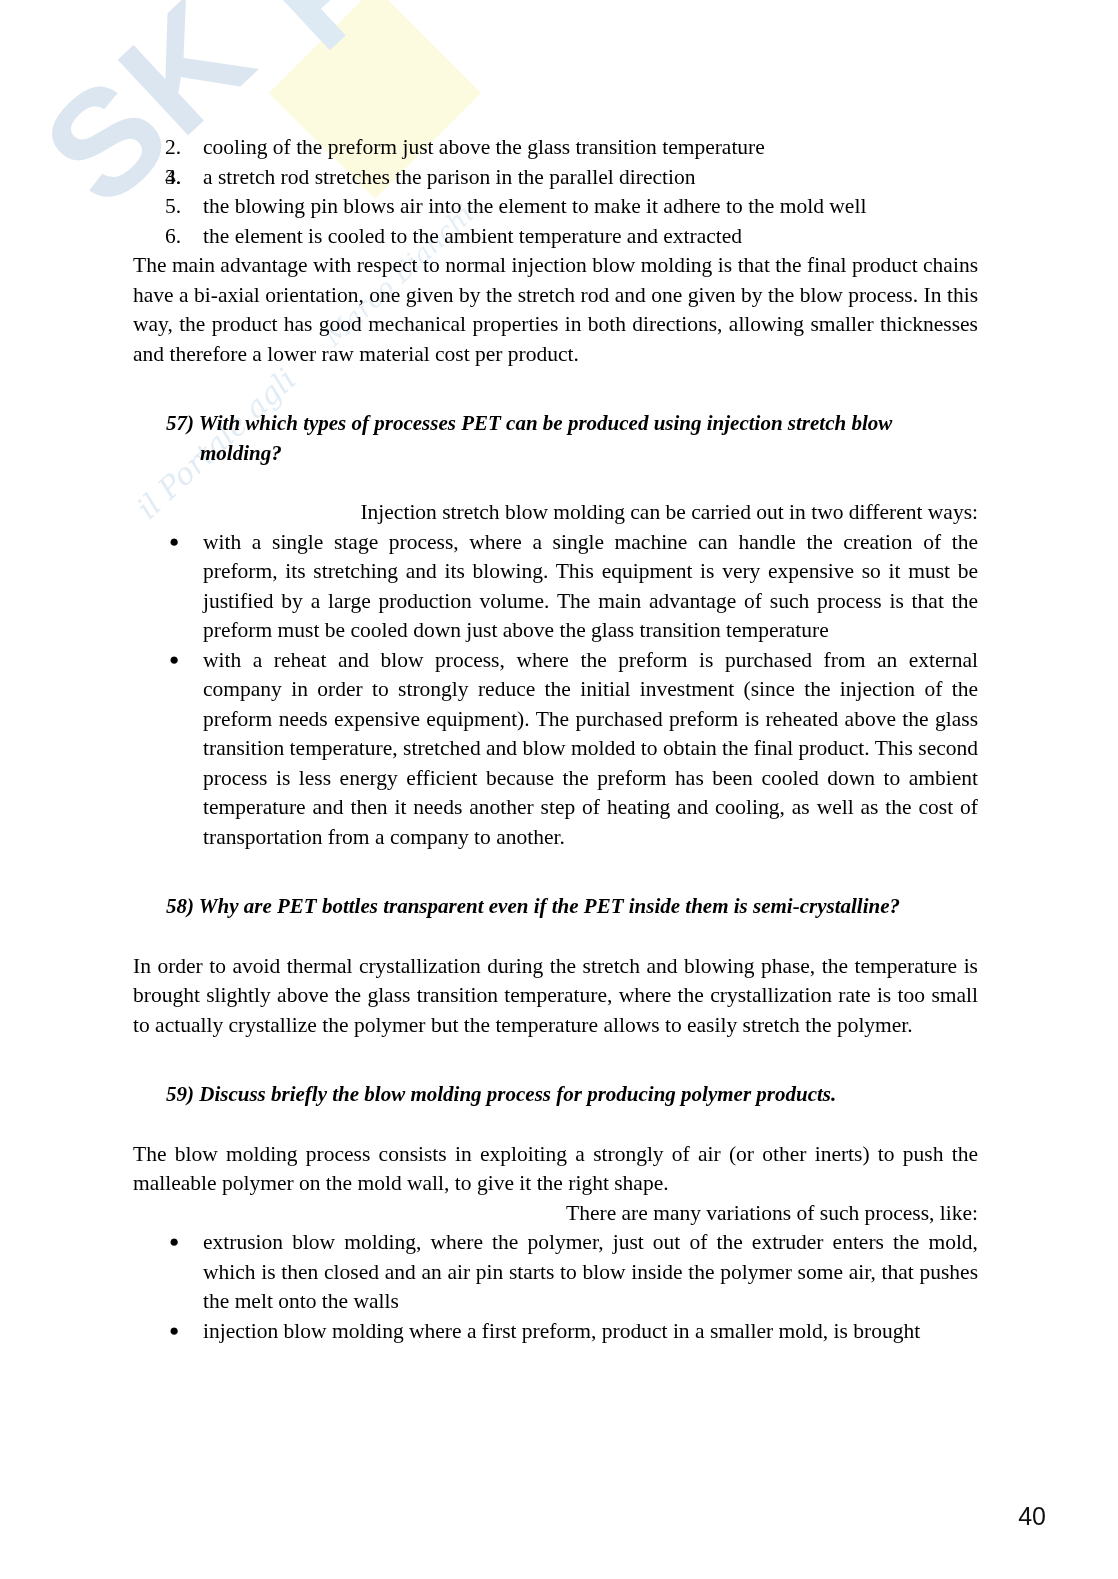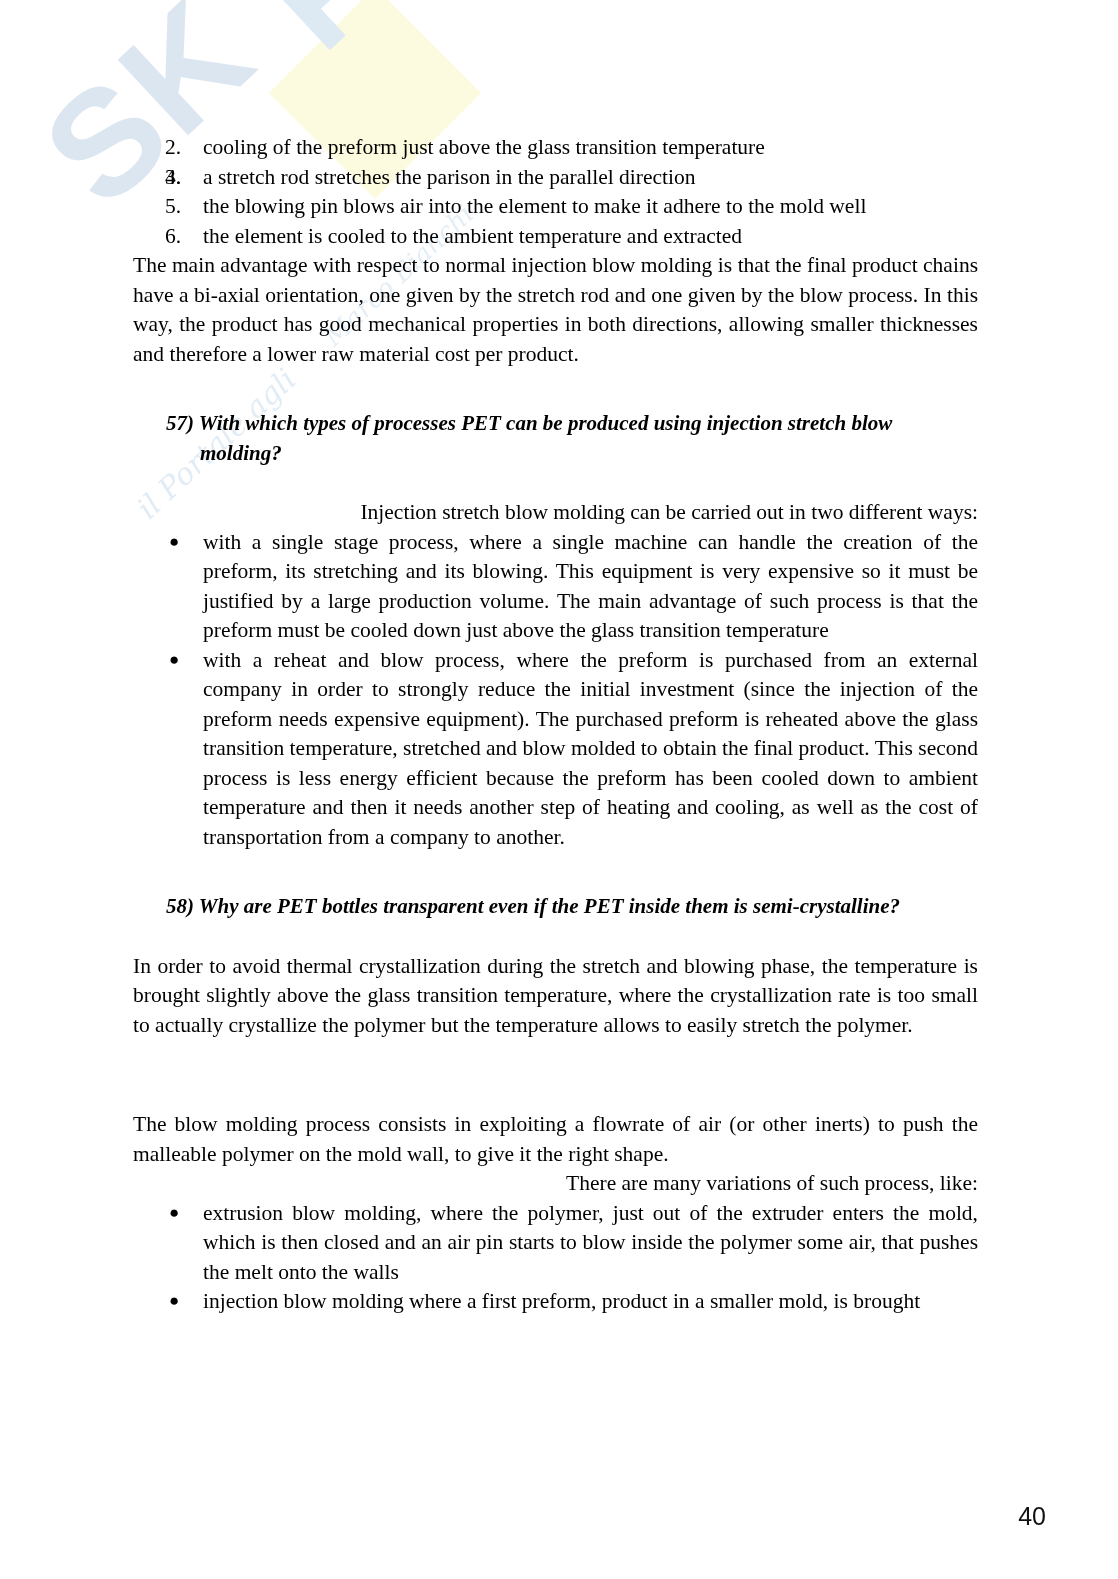--- a/index.html
+++ b/index.html
@@ -234,24 +234,25 @@
     <div class="spacer-lg"></div>
 
     <div class="qheading">58) Why are PET bottles transparent even if the PET inside them is semi-crystalline?</div>
 
     <div class="spacer-md"></div>
 
     <p class="body-text">In order to avoid thermal crystallization during the stretch and blowing phase, the temperature is brought slightly above the glass transition temperature, where the crystallization rate is too small to actually crystallize the polymer but the temperature allows to easily stretch the polymer.</p>
 
     <div class="spacer-lg"></div>
 
+    <div class="qheading">59) Discuss briefly the blow molding process for producing polymer products.</div>
 
     <div class="spacer-md"></div>
 
-    <p class="body-text">The blow molding process consists in exploiting a flowrate of air (or other inerts) to push the malleable polymer on the mold wall, to give it the right shape.</p>
+    <p class="body-text">The blow molding process consists in exploiting a strongly of air (or other inerts) to push the malleable polymer on the mold wall, to give it the right shape.</p>
     <p class="body-text nojust">There are many variations of such process, like:</p>
 
     <ul class="bul-list">
       <li>
         <span class="bullet">●</span>
         <span>extrusion blow molding, where the polymer, just out of the extruder enters the mold, which is then closed and an air pin starts to blow inside the polymer some air, that pushes the melt onto the walls</span>
       </li>
       <li>
         <span class="bullet">●</span>
         <span>injection blow molding where a first preform, product in a smaller mold, is brought</span>

